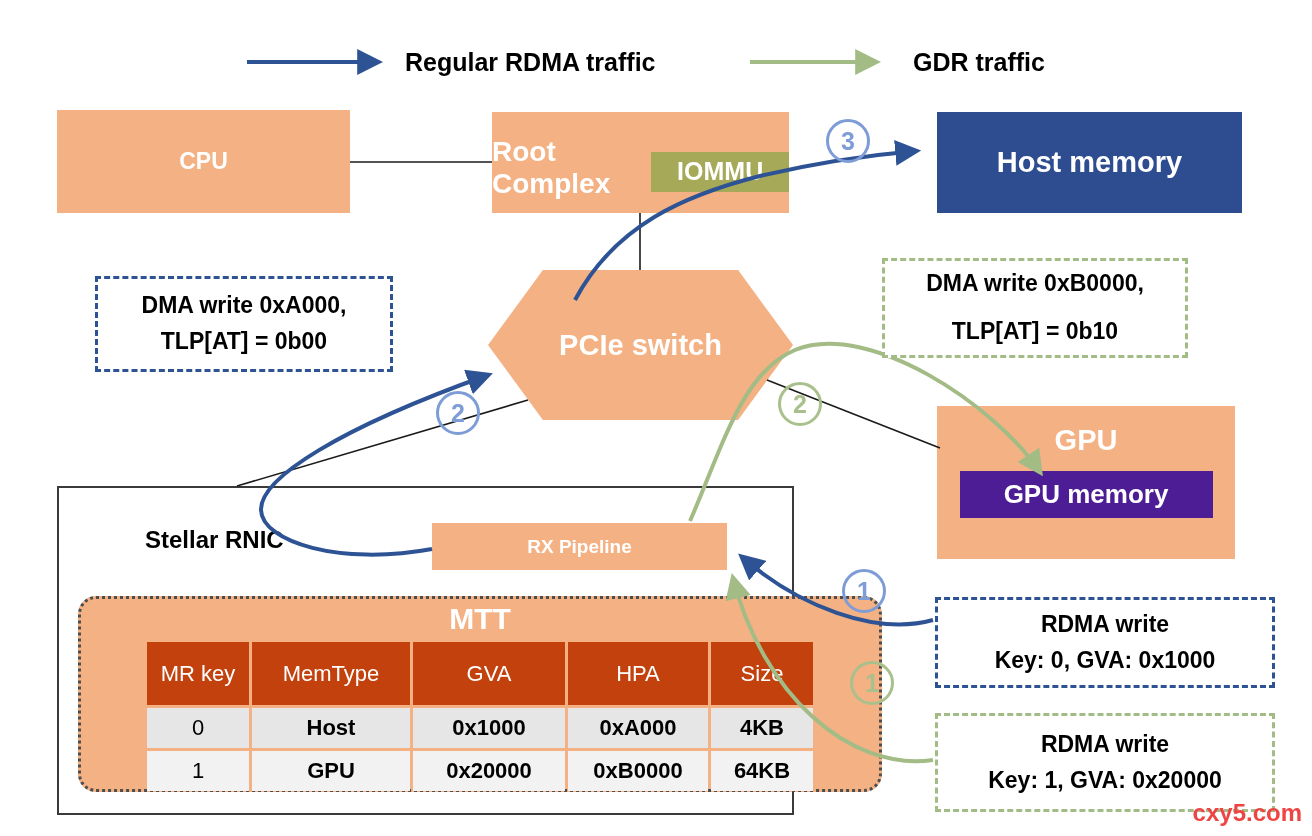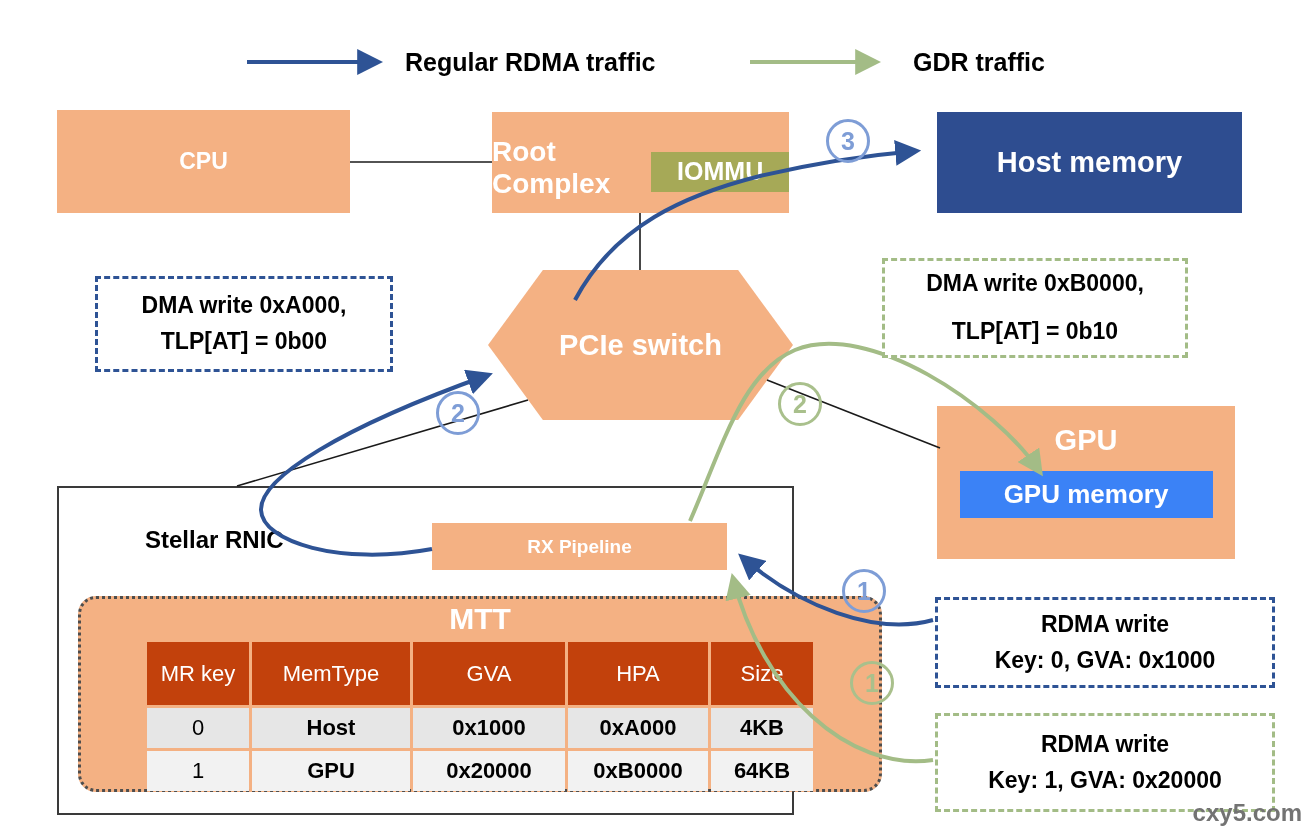--- a/index.html
+++ b/index.html
@@ -15,21 +15,21 @@
   .cpu       { left:57px;  top:110px; width:293px; height:103px; font-size:23px; }
   .rootcx    { left:492px; top:112px; width:297px; height:101px; flex-direction:row; justify-content:flex-start; font-size:28px; }
   .rootcx .rc-title { margin-top:10px; }
   .iommu     { background:#A6A957; width:164px; height:40px; margin-top:18px; font-size:25px;
                display:flex; align-items:center; justify-content:center; font-weight:bold; color:#fff; }
   .hostmem   { left:937px; top:112px; width:305px; height:101px; background:#2E4D90; font-size:29px; }
   .pcie      { left:488px; top:270px; width:305px; height:150px; font-size:29px;
                clip-path:polygon(0 50%, 18% 0, 82% 0, 100% 50%, 82% 100%, 18% 100%); }
   .gpu       { left:937px; top:406px; width:298px; height:153px; flex-direction:column; justify-content:flex-start; font-size:29px; }
   .gpu .gpu-title { margin-top:18px; }
-  .gpumem    { background:#3b82f6; width:253px; height:47px; margin-top:14px; font-size:26px;
+  .gpumem    { background:#4c1d95; width:253px; height:47px; margin-top:14px; font-size:26px;
                display:flex; align-items:center; justify-content:center; font-weight:bold; color:#fff; }
   .rnic      { position:absolute; left:57px; top:486px; width:737px; height:329px; background:#ffffff;
                border:2px solid #3a3a3a; z-index:1; box-sizing:border-box; }
   .rnic-label{ position:absolute; left:86px; top:38px; font-size:24px; font-weight:bold; color:#000; }
   .rxpipe    { left:432px; top:523px; width:295px; height:47px; font-size:19px; z-index:2; }
   .mtt       { position:absolute; left:78px; top:596px; width:804px; height:196px; background:#F4B183;
                border:3px dotted #4d4d4d; border-radius:18px; z-index:2; box-sizing:border-box; text-align:center; }
   .mtt-title { color:#fff; font-weight:bold; font-size:30px; line-height:40px; }
   table.mtt-table { margin:0 auto; border-collapse:separate; border-spacing:3px; }
   table.mtt-table th { background:#c2410c; color:#fff; font-size:22px; font-weight:normal; height:37px; padding:13px 6px; }
@@ -51,21 +51,21 @@
   .badge { position:absolute; width:38px; height:38px; border-radius:50%; border:3px solid;
            display:flex; align-items:center; justify-content:center; font-size:25px; font-weight:bold;
            z-index:6; background:transparent; }
   .badge-blue  { color:#7E9DD6; border-color:#7E9DD6; }
   .badge-green { color:#A9C08C; border-color:#A9C08C; }
   .b3  { left:826px; top:119px; }
   .b2b { left:436px; top:391px; }
   .b2g { left:778px; top:382px; }
   .b1b { left:842px; top:569px; }
   .b1g { left:850px; top:661px; }
-  .watermark { position:absolute; right:10px; top:799px; color:#737373; font-weight:bold; font-size:24px; z-index:6; }
+  .watermark { position:absolute; right:10px; top:799px; color:#ef4444; font-weight:bold; font-size:24px; z-index:6; }
   svg.overlay { position:absolute; left:0; top:0; z-index:3; pointer-events:none; }
 </style>
 </head>
 <body>
 
 <div class="canvas">
 
   <div class="box orange cpu">
     <span>CPU</span>
   </div>

